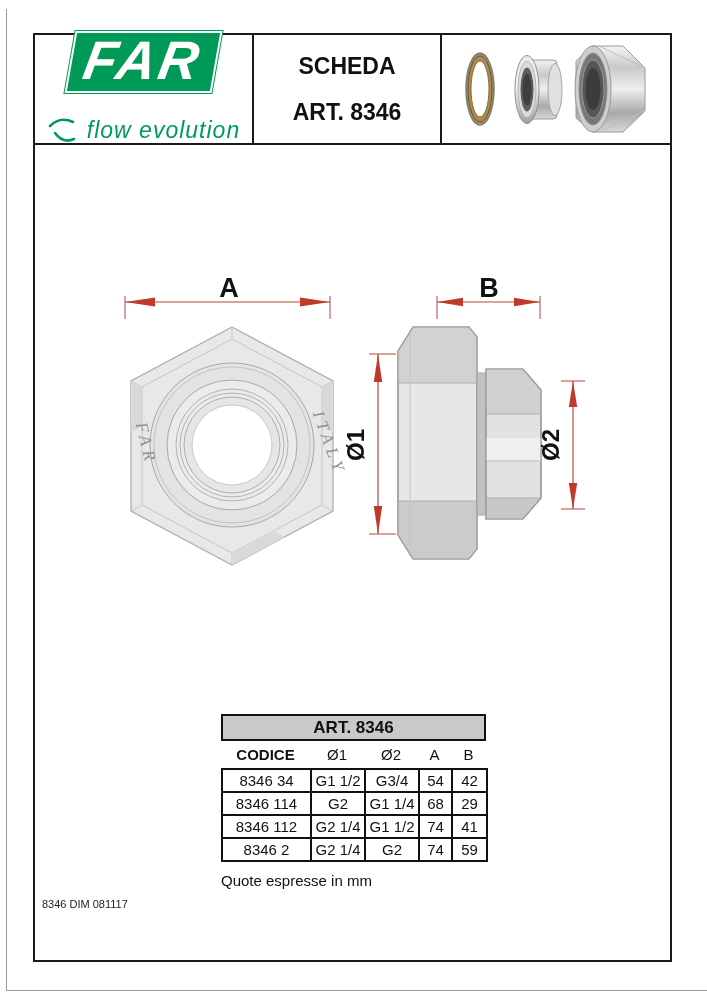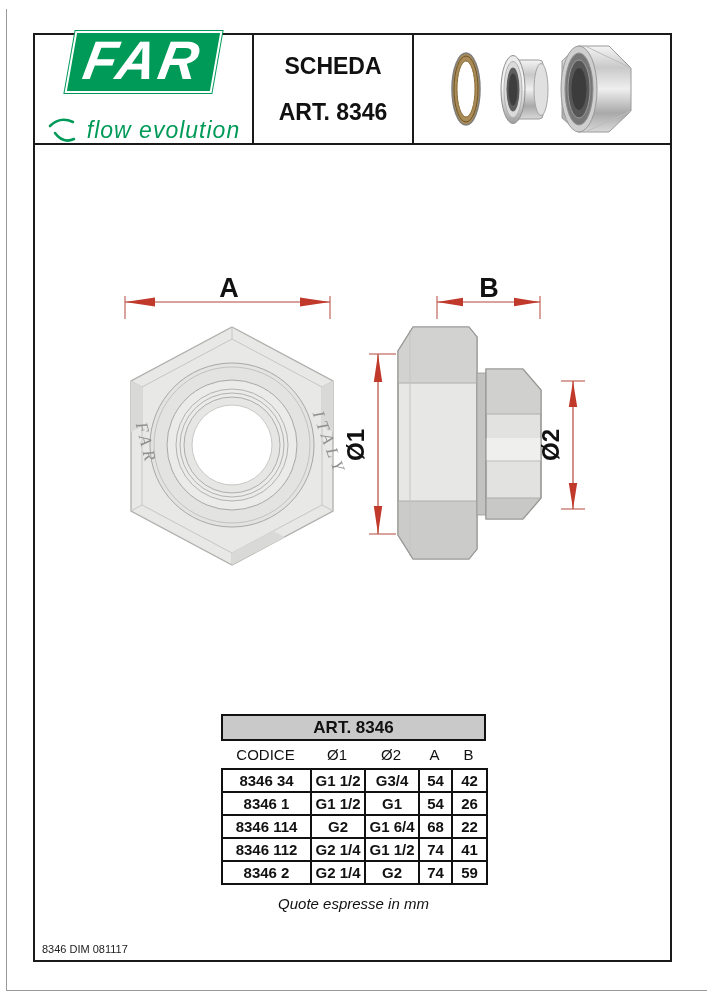--- a/index.html
+++ b/index.html
@@ -9,21 +9,21 @@
   .scan-left{position:absolute;left:6px;top:9px;width:1px;height:982px;background:#9a9a9a;}
   .scan-bottom{position:absolute;left:6px;top:990px;width:701px;height:1px;background:#9a9a9a;}
 
   
   .frame{position:absolute;left:33px;top:33px;width:639px;height:929px;
          border:2px solid #1a1a1a;box-sizing:border-box;}
   .header-band{position:absolute;left:0;top:0;width:100%;height:110px;
                border-bottom:2px solid #1a1a1a;box-sizing:border-box;display:flex;}
   .cell-logo{width:219px;border-right:2px solid #1a1a1a;box-sizing:border-box;
              display:flex;flex-direction:column;align-items:center;justify-content:center;}
-  .cell-title{width:160px;border-right:2px solid #1a1a1a;box-sizing:border-box;
+  .cell-title{width:188px;border-right:2px solid #1a1a1a;box-sizing:border-box;
               display:flex;flex-direction:column;align-items:center;justify-content:center;
               text-align:center;padding:6px 8px;}
   .cell-photo{flex:1;display:flex;align-items:center;justify-content:center;}
 
   
   .logo-wrap{display:flex;flex-direction:column;align-items:center;}
   .logo-box{background:var(--brand-green,#009a58);border:2px solid #fff;
             box-shadow:0 0 0 1px var(--brand-green,#009a58);
             transform:skewX(-10deg);padding:0 14px 4px 12px;line-height:1;}
   .logo-brand{font-style:italic;font-weight:bold;font-size:54px;color:#fff;
@@ -40,25 +40,25 @@
   .engrave{font-family:"Liberation Serif",serif;font-style:italic;fill:#8f8f8d;
            letter-spacing:5px;}
 
   
   .spec{position:absolute;left:221px;top:714px;width:265px;}
   .spec-title{height:27px;border:2px solid #111;box-sizing:border-box;background:var(--table-header-bg,#c9c9c9);
               display:flex;align-items:center;justify-content:center;font-weight:bold;font-size:17px;}
   .spec-cols{height:27px;display:flex;align-items:center;font-size:15px;}
   .spec-cols span{display:inline-block;text-align:center;}
   table.spec-grid{border-collapse:collapse;width:265px;table-layout:fixed;font-size:15px;}
-  table.spec-grid td{border:2px solid #111;text-align:center;height:21px;padding:0;font-weight:bold;}
-  .col-w0{width:89px;}.col-w1{width:54px;}.col-w2{width:54px;}.col-w3{width:33px;}.col-w4{width:35px;}
-  .spec-note{margin-top:10px;text-align:center;font-style:italic;font-size:15px;}
-
-  .doc-code{position:absolute;left:42px;top:943px;font-size:11px;color:#222;}
+  table.spec-grid td{border:2px solid #111;text-align:center;height:21px;padding:0;}
+  .col-w0{width:89px;font-weight:bold;}.col-w1{width:54px;}.col-w2{width:54px;}.col-w3{width:33px;}.col-w4{width:35px;}
+  .spec-note{margin-top:10px;text-align:left;font-size:15px;}
+
+  .doc-code{position:absolute;left:42px;top:898px;font-size:11px;color:#222;}
 </style>
 </head>
 <body>
 
 <div class="page">
   <div class="scan-left"></div>
   <div class="scan-bottom"></div>
 
   <div class="frame">
     <div class="header-band">
@@ -226,32 +226,25 @@
       </colgroup>
       <tbody id="spec-body">
           <tr>
             <td>8346 34</td>
             <td>G1 1/2</td>
             <td>G3/4</td>
             <td>54</td>
             <td>42</td>
           </tr>
           <tr>
-            <td>8346 1</td>
-            <td>G1 1/2</td>
-            <td>G1</td>
-            <td>54</td>
-            <td>26</td>
-          </tr>
-          <tr>
             <td>8346 114</td>
             <td>G2</td>
-            <td>G1 6/4</td>
+            <td>G1 1/4</td>
             <td>68</td>
-            <td>22</td>
+            <td>29</td>
           </tr>
           <tr>
             <td>8346 112</td>
             <td>G2 1/4</td>
             <td>G1 1/2</td>
             <td>74</td>
             <td>41</td>
           </tr>
           <tr>
             <td>8346 2</td>

